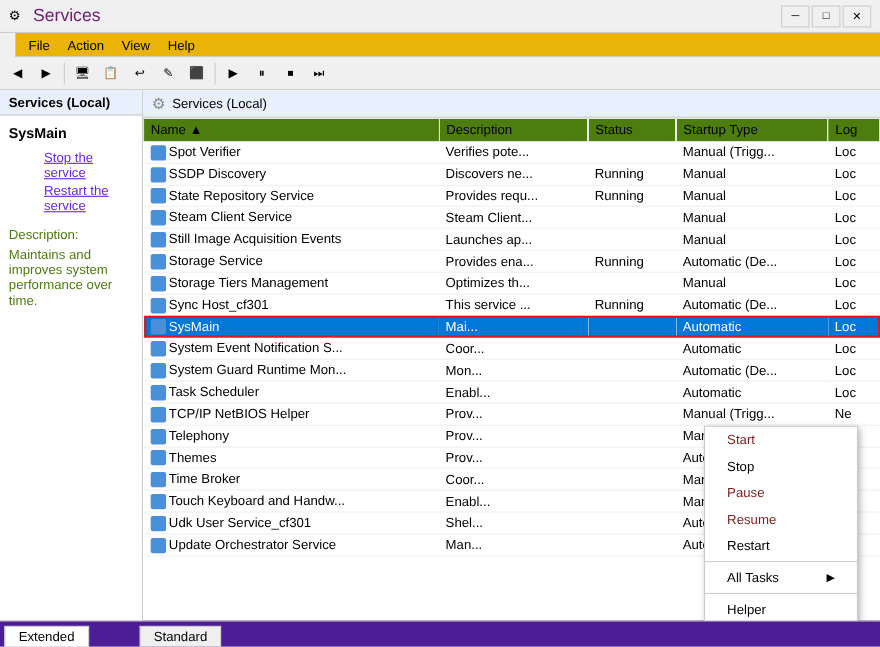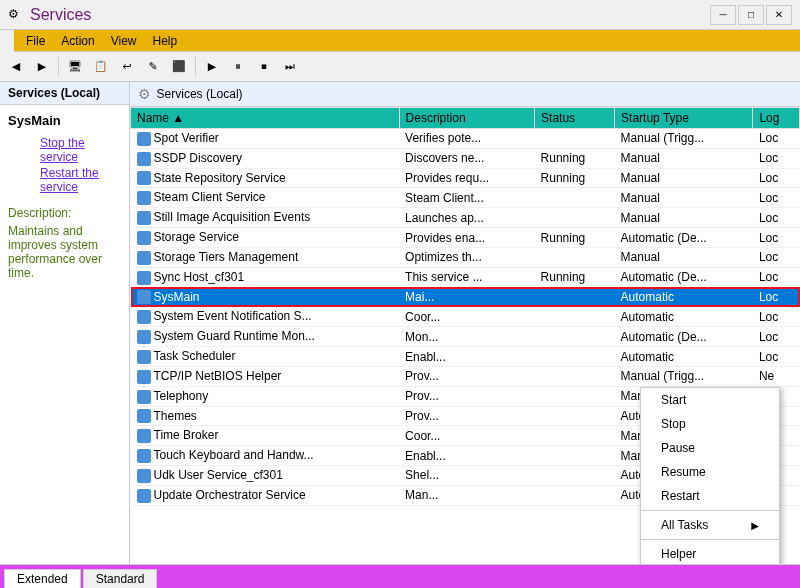--- a/index.html
+++ b/index.html
@@ -158,21 +158,21 @@
     .services-table-container {
       flex: 1;
       overflow: auto;
     }
     .services-table {
       width: 100%;
       border-collapse: collapse;
       font-size: 12px;
     }
     .services-table thead th {
-      background: #14b8a6;
+      background: #4d7c0f;
       border: 1px solid #ddd;
       padding: 3px 6px;
       text-align: left;
       font-weight: normal;
       position: sticky;
       top: 0;
       cursor: pointer;
       white-space: nowrap;
     }
     .services-table tbody tr {
@@ -192,25 +192,26 @@
       max-width: 150px;
     }
     .row-highlighted {
       outline: 2px solid #e81123;
       outline-offset: -2px;
     }
 
     
     .bottom-tabs {
       height: 24px;
-      background: #d946ef;
+      background: #4c1d95;
       border-top: 1px solid #ccc;
       display: flex;
       align-items: flex-end;
       padding: 0 4px;
+      gap: 44px;
     }
     .tab {
       padding: 2px 12px;
       background: #f0f0f0;
       border: 1px solid #ccc;
       border-bottom: none;
       cursor: pointer;
       font-size: 12px;
       margin-right: 2px;
     }
@@ -231,21 +232,21 @@
       font-size: 12px;
     }
     .context-menu-item {
       padding: 5px 20px;
       cursor: pointer;
       display: flex;
       align-items: center;
       justify-content: space-between;
     }
     .context-menu-item.disabled {
-      color: #000000;
+      color: #7f1d1d;
       cursor: default;
     }
     .context-menu-sep {
       height: 1px;
       background: #ccc;
       margin: 2px 0;
     }
   </style>
 </head>
 <body>

